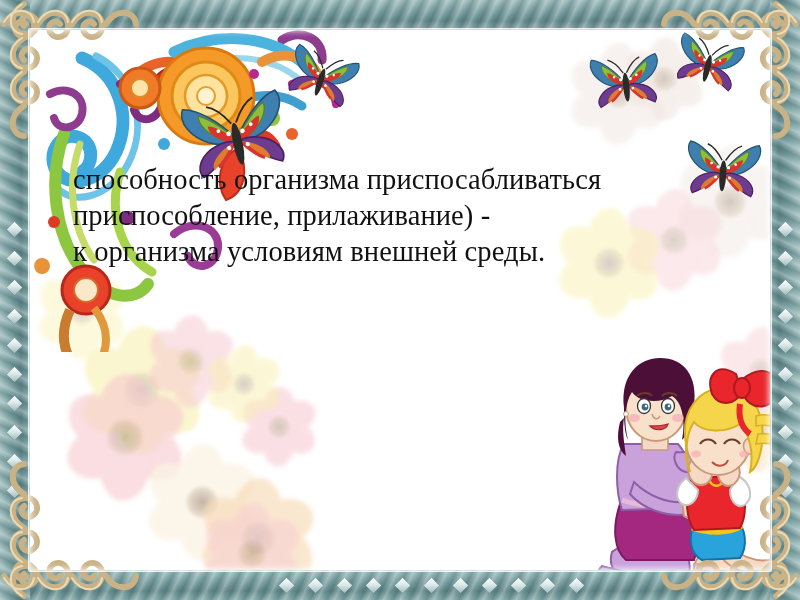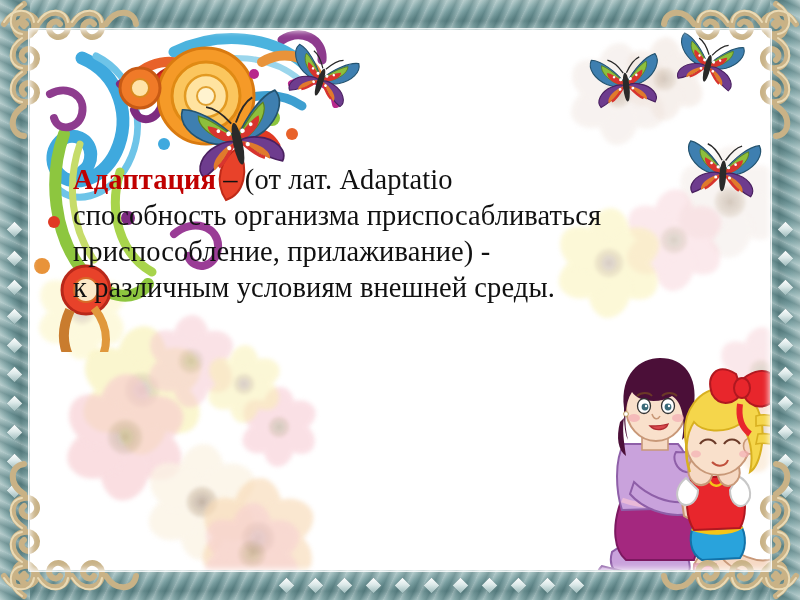--- a/index.html
+++ b/index.html
@@ -556,24 +556,23 @@
         <path d="M134 92 C138 86 146 86 150 92" fill="none" stroke="#6B3A28" stroke-width="2.2"></path>
 
         <path d="M122 110 C128 116 136 114 138 108" fill="none" stroke="#C0503C" stroke-width="2"></path>
 
         <ellipse cx="106" cy="102" rx="5" ry="3.5" fill="#F3AFB4" opacity="0.7"></ellipse>
         <ellipse cx="154" cy="102" rx="5" ry="3.5" fill="#F3AFB4" opacity="0.7"></ellipse>
       </g>
     </svg>
 
     <div class="text-block">
-      <div class="text-line"><span class="kw">Адаптация</span><span> – (от лат. Adaptatio</span></div>
       <div class="text-line">способность организма приспосабливаться</div>
       <div class="text-line">приспособление, прилаживание) -</div>
-      <div class="text-line">к различным условиям внешней среды.</div>
+      <div class="text-line">к организма условиям внешней среды.</div>
     </div>
 
   </div>
 
   <div class="frame">
     <div class="frame-band frame-top"></div>
     <div class="frame-band frame-bottom"></div>
     <div class="frame-band frame-left"></div>
     <div class="frame-band frame-right"></div>
 

